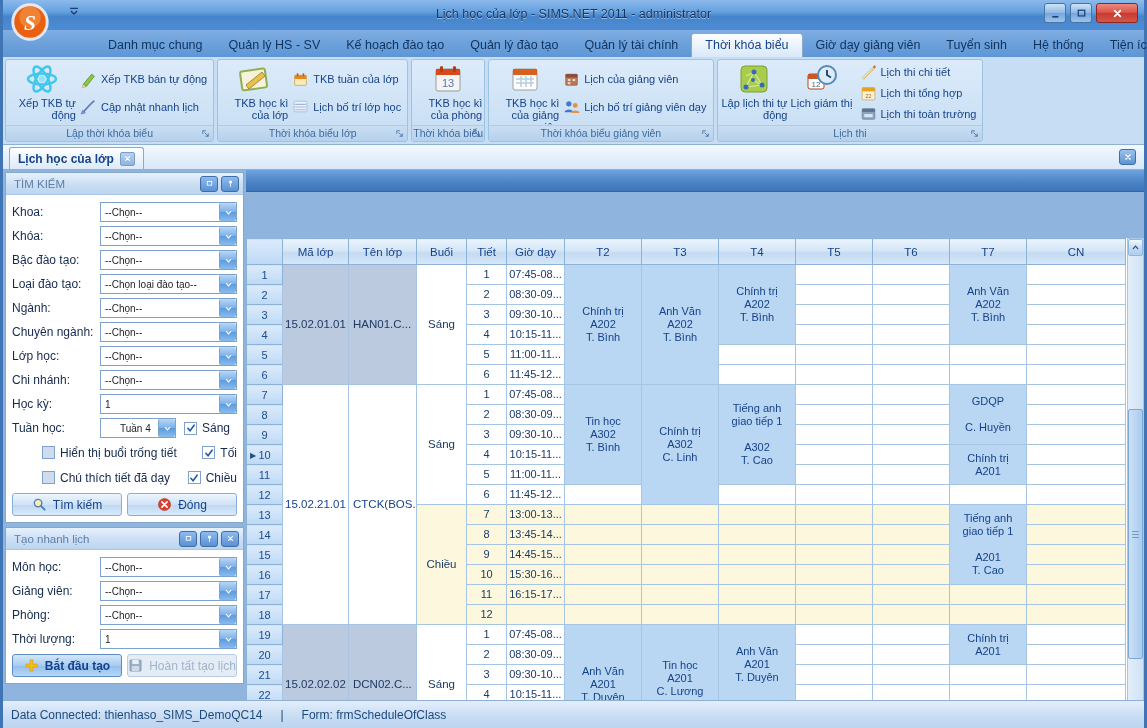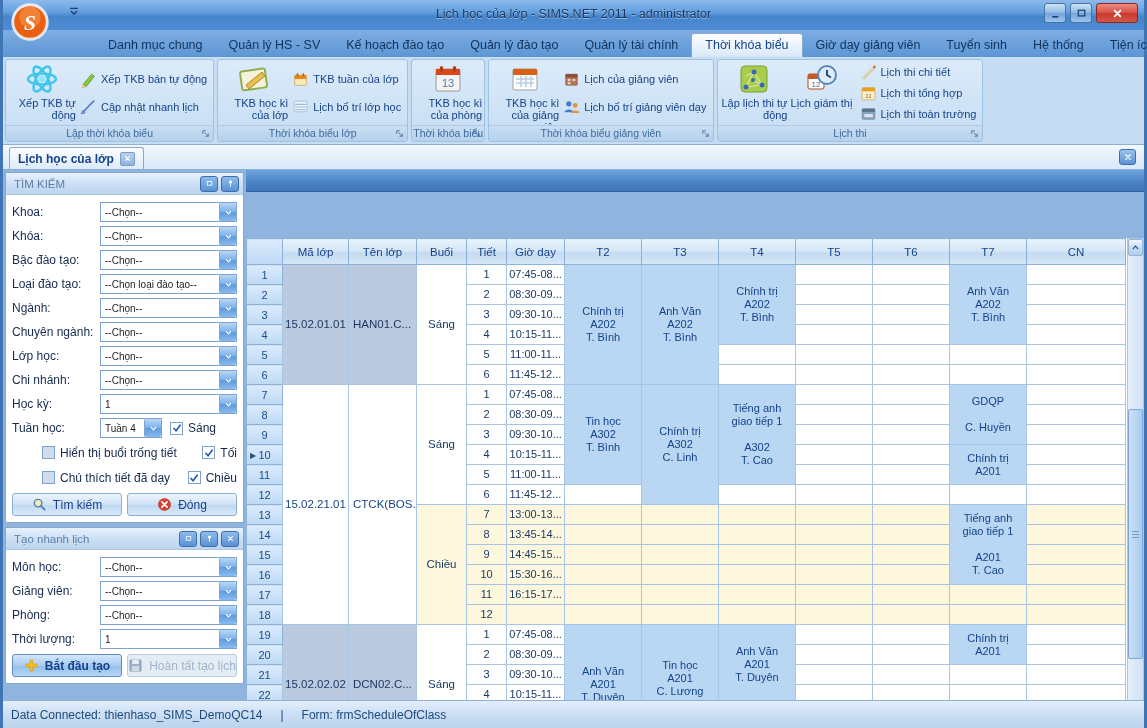--- a/index.html
+++ b/index.html
@@ -69,21 +69,21 @@
   .pbtn { width:18px; height:16px; margin-left:3px; border-radius:3px; border:1px solid #3f6da8;
     background:linear-gradient(#8ebbee,#5a91d3); display:flex; align-items:center; justify-content:center; }
   .pbody { padding:5px 6px 4px; }
   .frow { display:flex; align-items:center; height:24px; }
   .flabel { width:88px; flex:none; font-size:12px; color:#152a4e; }
   .combo { flex:1; height:20px; border:1px solid #7da2ce; background:#fff; display:flex; align-items:center; overflow:hidden; }
   .combo .cval { flex:1; padding:0 4px; font-size:10px; color:#1c1c1c; white-space:nowrap; overflow:hidden; }
   .combo .carrow { width:17px; height:100%; flex:none; border-left:1px solid #7da2ce; border-radius:2px;
     background:linear-gradient(#b7d7f6,#7cb0e8 50%,#5e9add 52%,#88bcee);
     display:flex; align-items:center; justify-content:center; }
-  .combo.narrow { flex:none; width:62px; }
+  .combo.narrow { flex:none; width:76px;padding-left:15px; }
   .chk { display:flex; align-items:center; gap:5px; font-size:12px; }
   .box { width:13px; height:13px; border:1px solid #7da2ce; background:#fff; flex:none;
     display:flex; align-items:center; justify-content:center; }
   .box.off { background:#cfdcef; }
   .crow { display:flex; align-items:center; height:25px; padding-left:30px; }
   .crow .left { flex:1; }
   .btnrow { display:flex; gap:5px; padding:3px 0 2px; }
   .sbtn { flex:1; height:23px; border:1px solid #8aafd6; border-radius:3px;
     background:linear-gradient(#eef5fd,#cfe2f6 50%,#bed8f2 52%,#d9eafa);
     display:flex; align-items:center; justify-content:center; gap:6px; font-size:12px; color:#15428b; }

